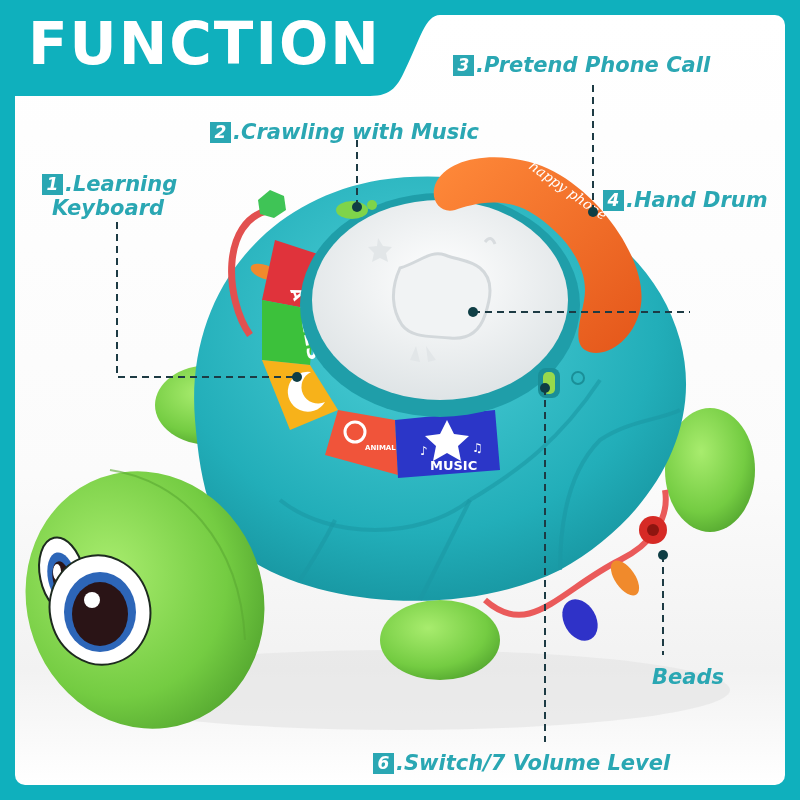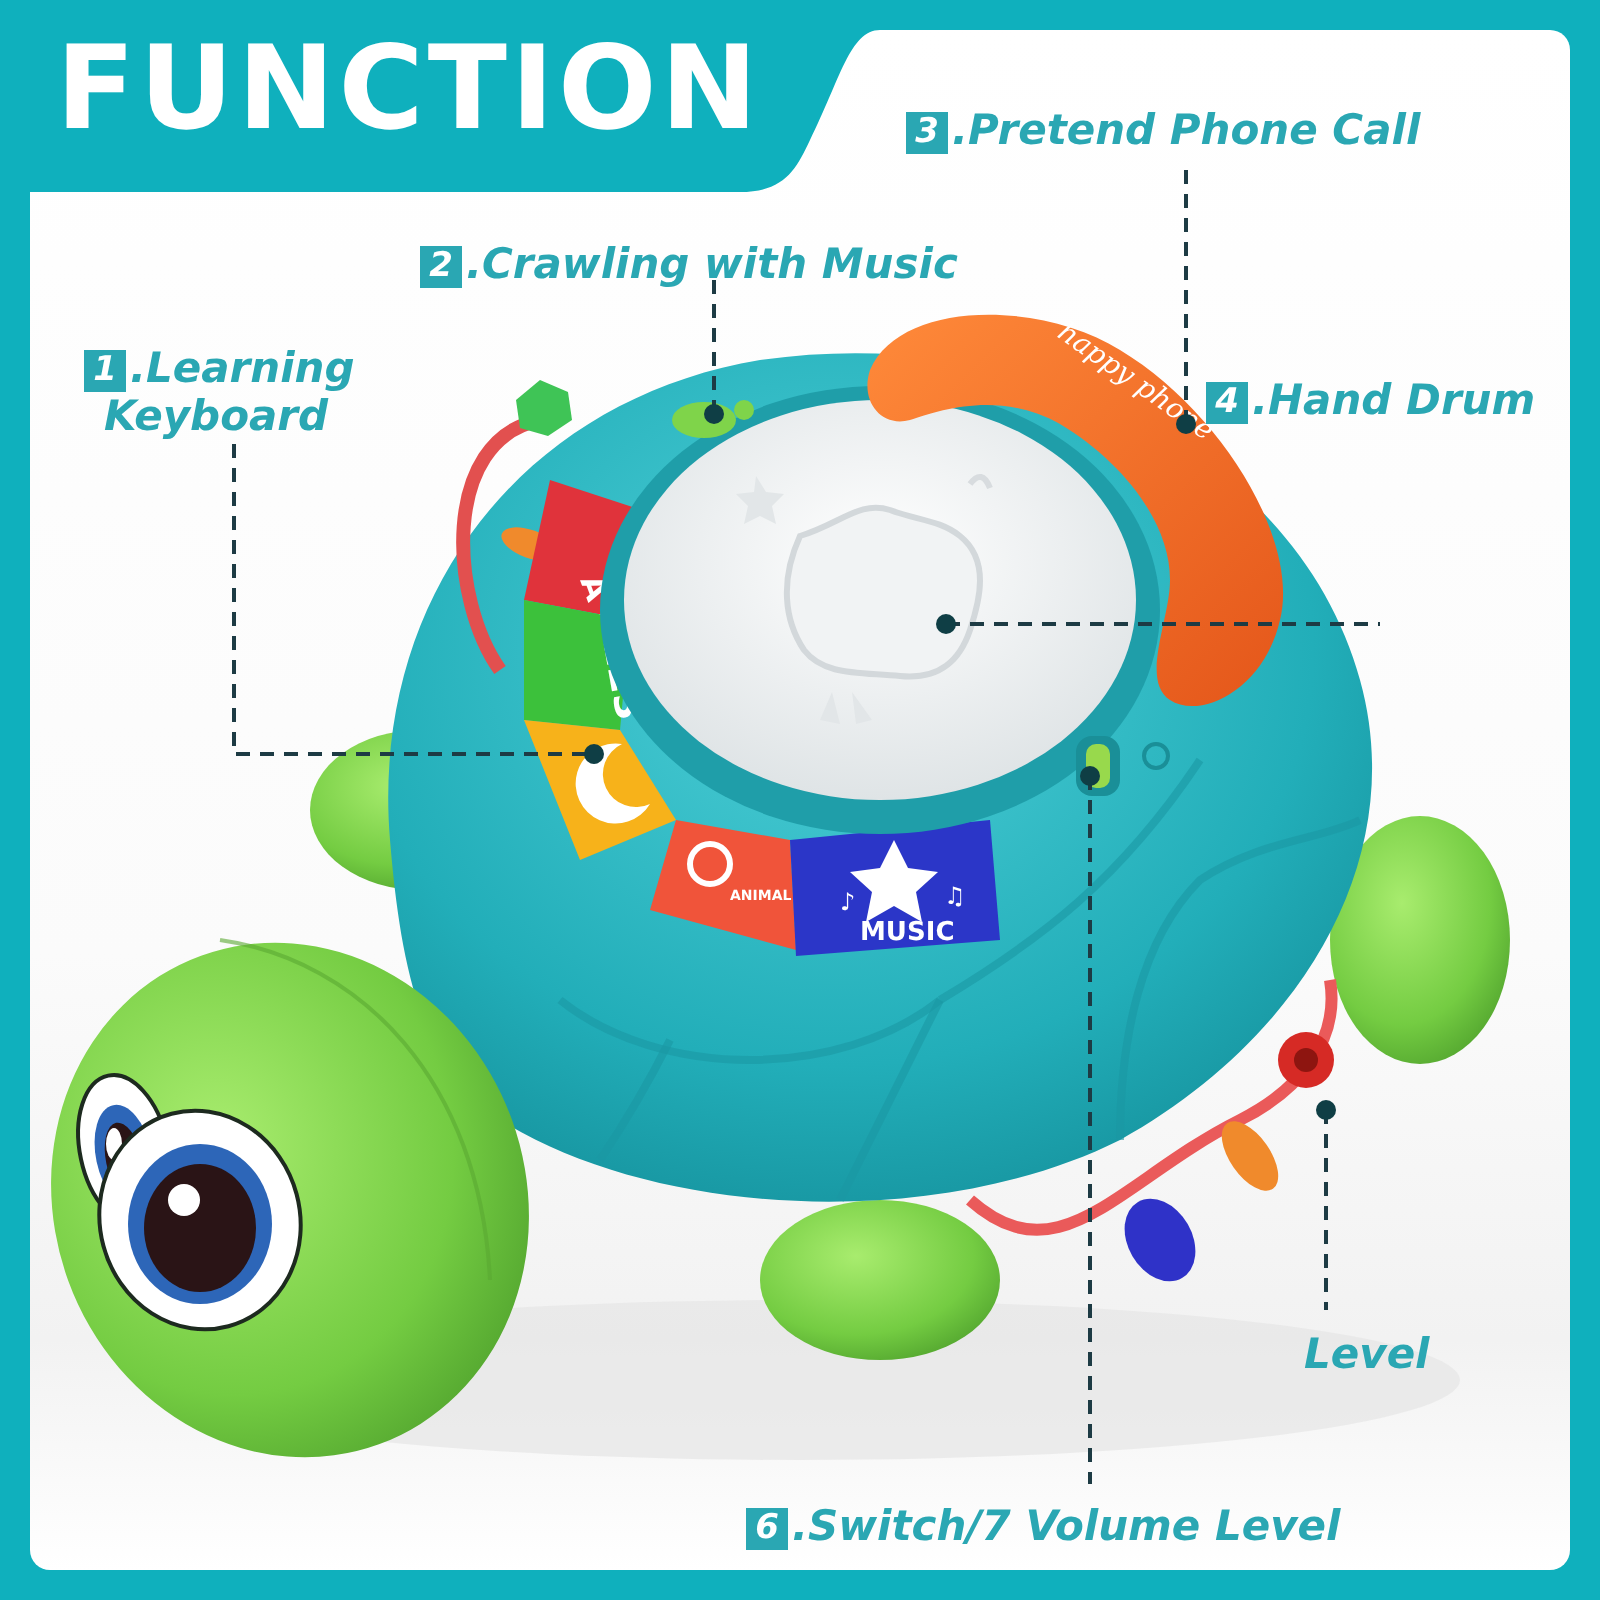--- a/index.html
+++ b/index.html
@@ -206,18 +206,18 @@
 
 <div class="callout" style="left:453px; top:53px;">
   <span class="num">3</span><span>.Pretend Phone Call</span>
 </div>
 
 <div class="callout" style="left:603px; top:188px;">
   <span class="num">4</span><span>.Hand Drum</span>
 </div>
 
 <div class="callout" style="left:610px; top:665px; text-align:left;">
-  <div style="padding-left:42px;">Level</div>
+  <div style="padding-left:42px;">Beads</div>
 </div>
 
 <div class="callout" style="left:373px; top:751px;">
   <span class="num">6</span><span>.Switch/7 Volume Level</span>
 </div>
 
 </body></html>

